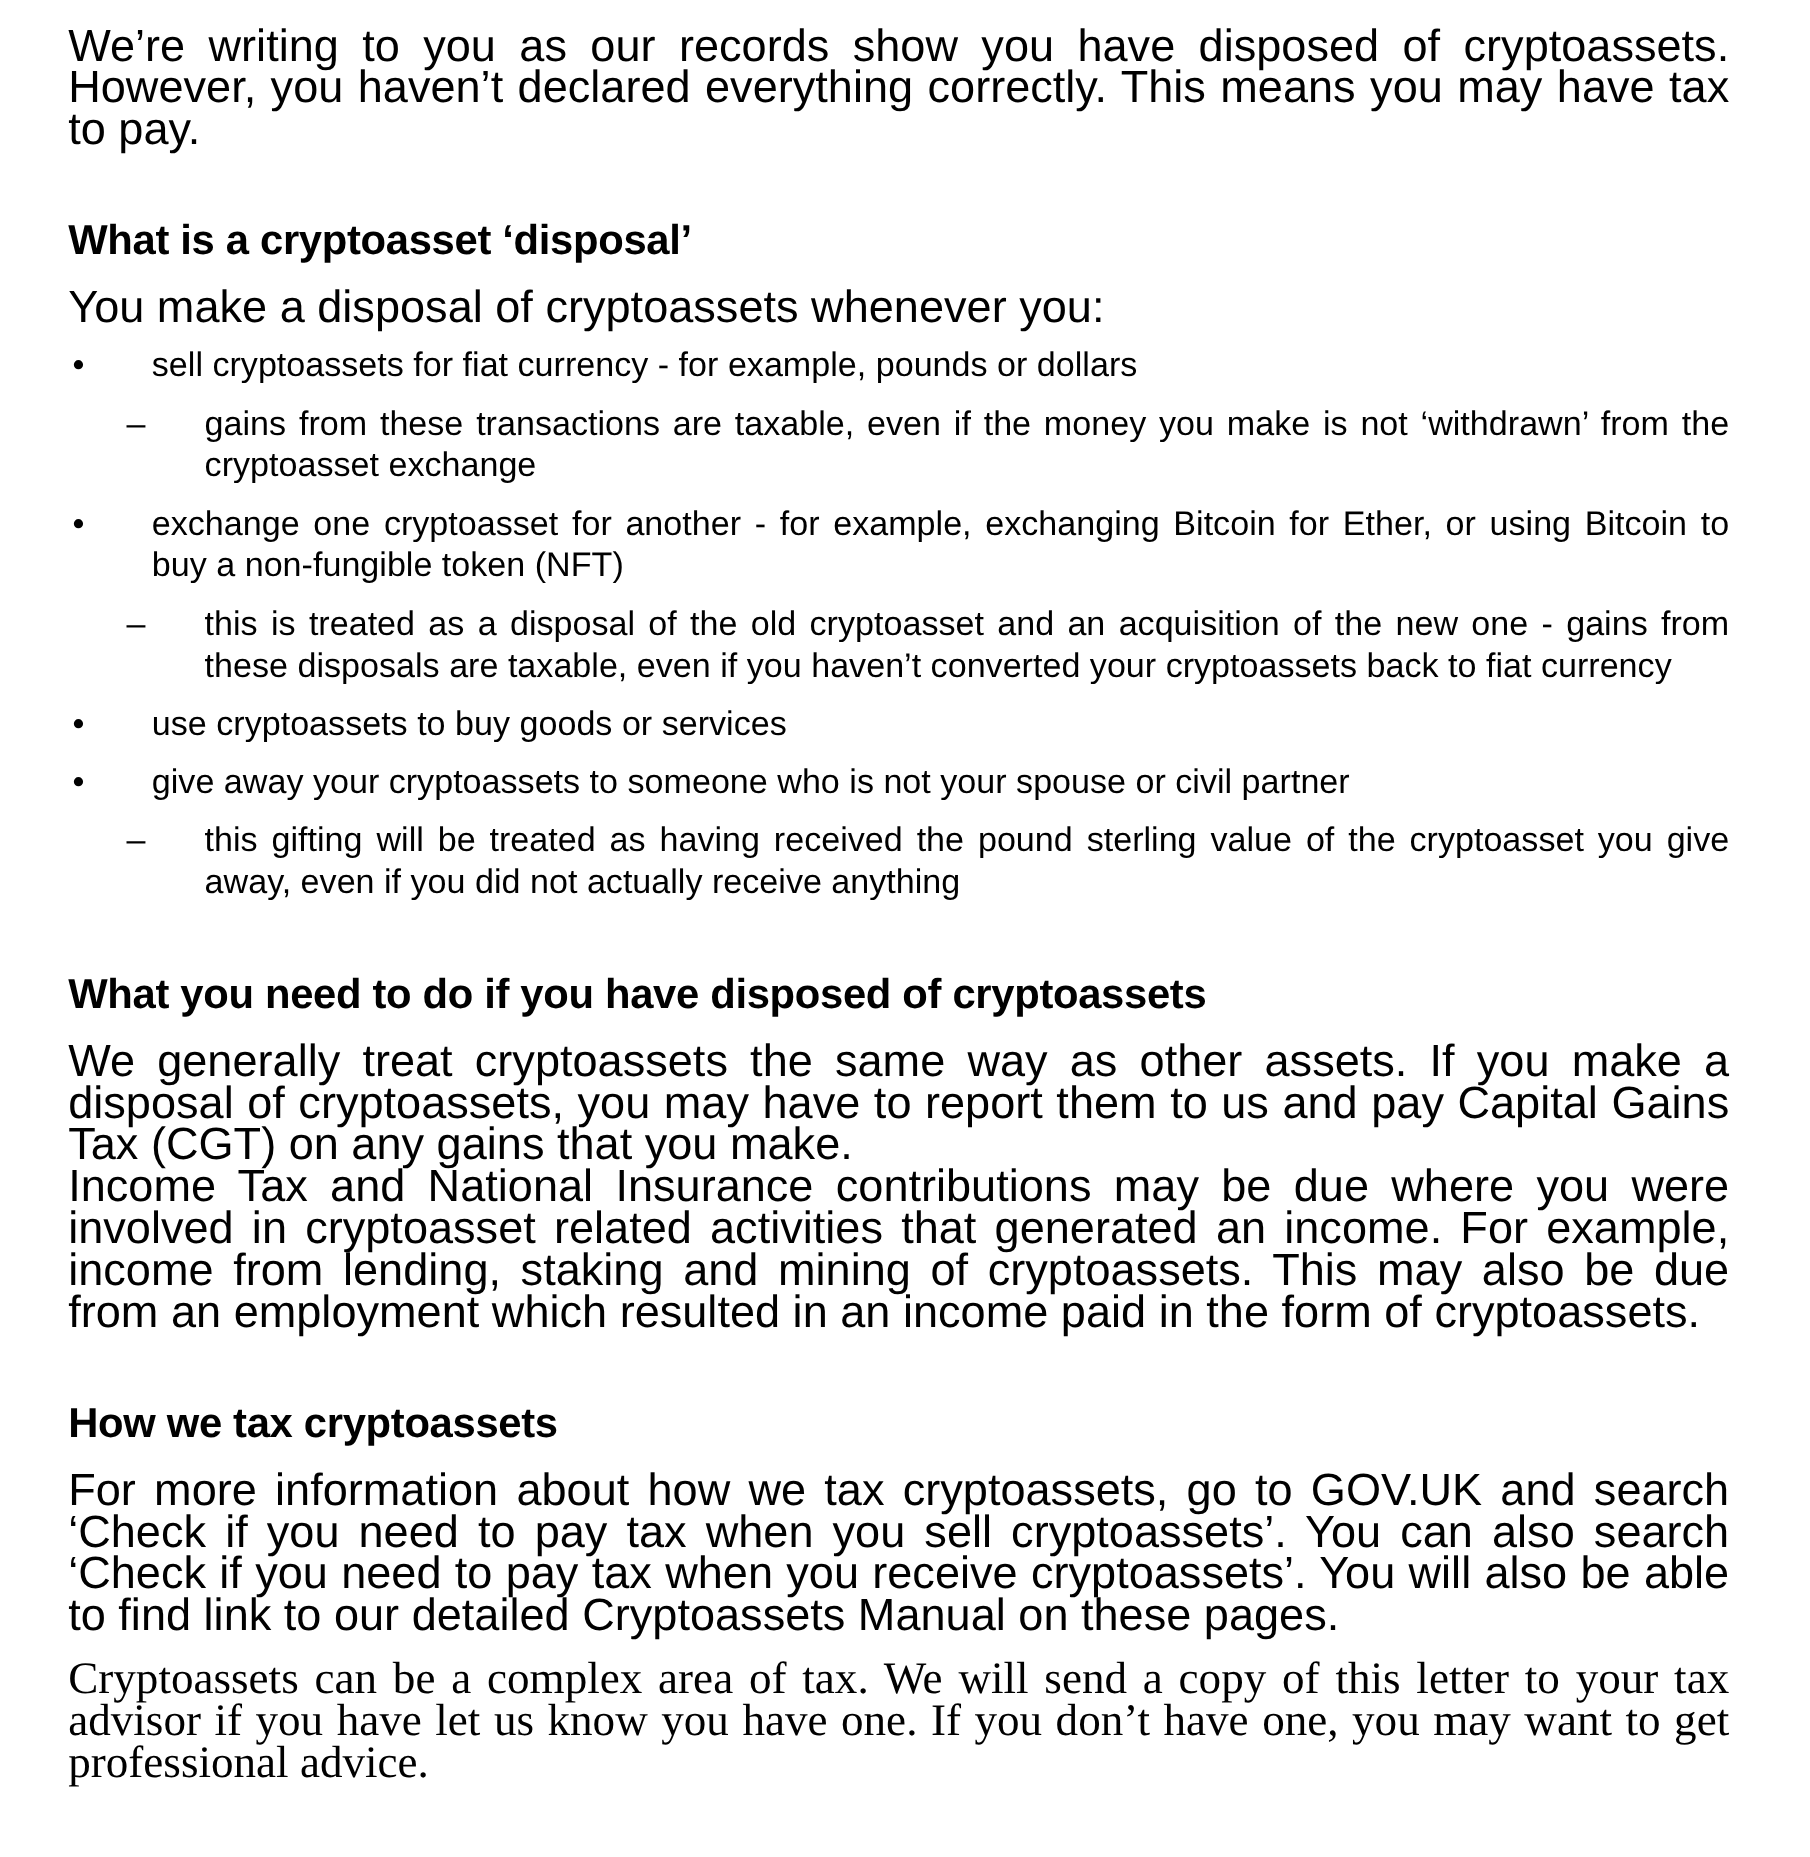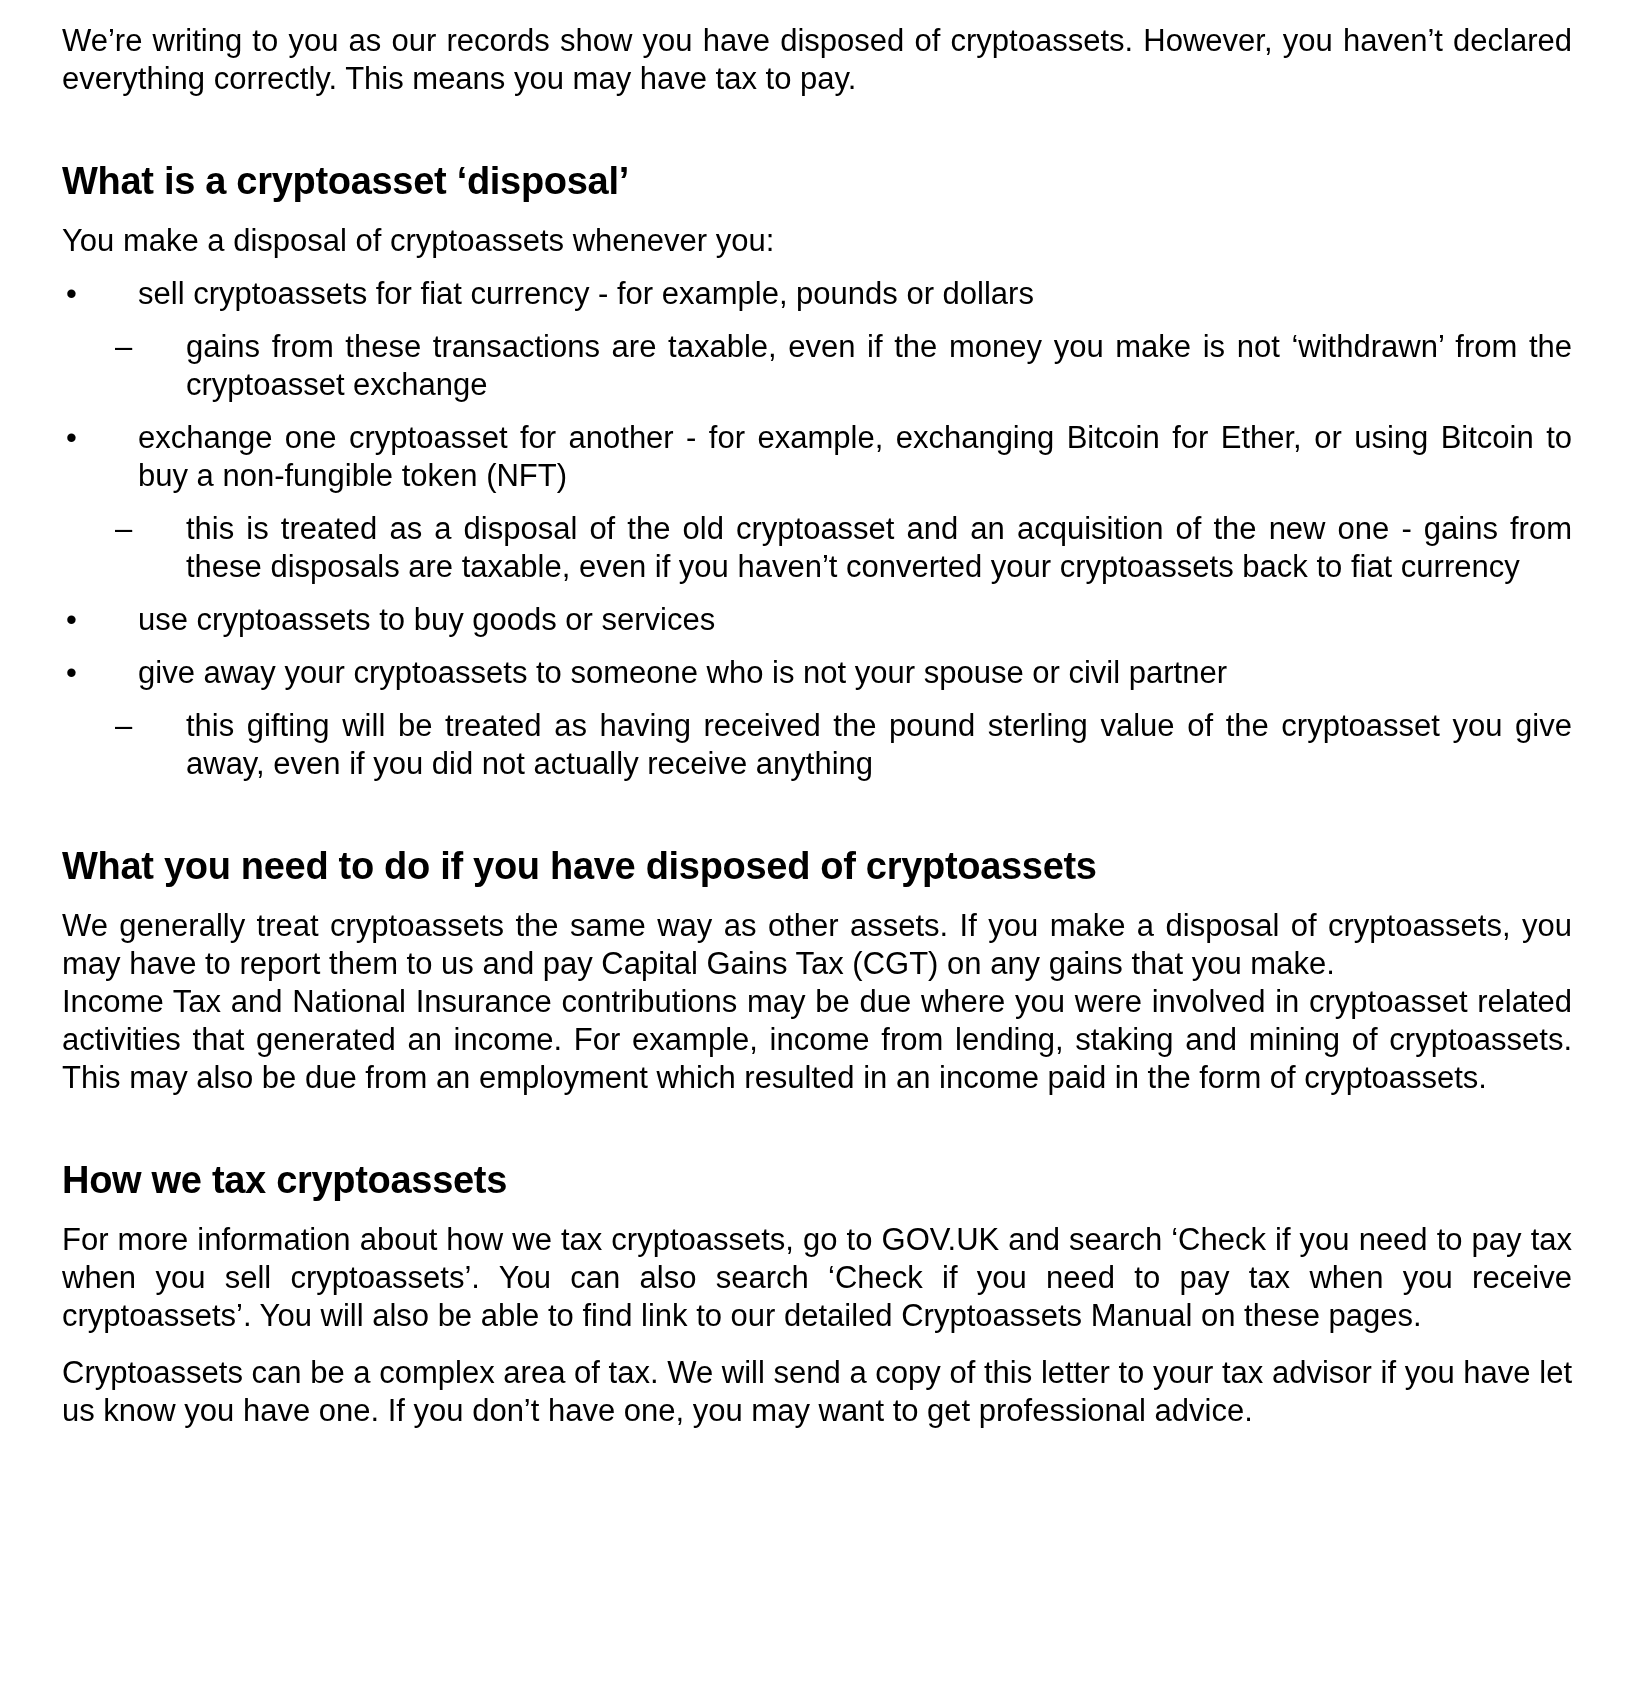--- a/index.html
+++ b/index.html
@@ -11,27 +11,28 @@
     width: 1645px;
     height: 1688px;
     font-family: "Liberation Sans", sans-serif;
     color: #000000;
     overflow: hidden;
   }
   main.letter {
     padding: 22px 73px 0 62px;
   }
   p.body {
-    font-size: 31px;
+    font-size: 41px;
     line-height: 38px;
     margin: 0;
     text-align: justify;
   }
   p.body + p.body {
     margin-top: 19px;
+    font-family: Liberation Serif, serif;
   }
   h2.heading {
     font-size: 38px;
     line-height: 46px;
     font-weight: bold;
     margin: 60px 0 18px 0;
     letter-spacing: -0.3px;
   }
   .list {
     margin-top: 15px;

